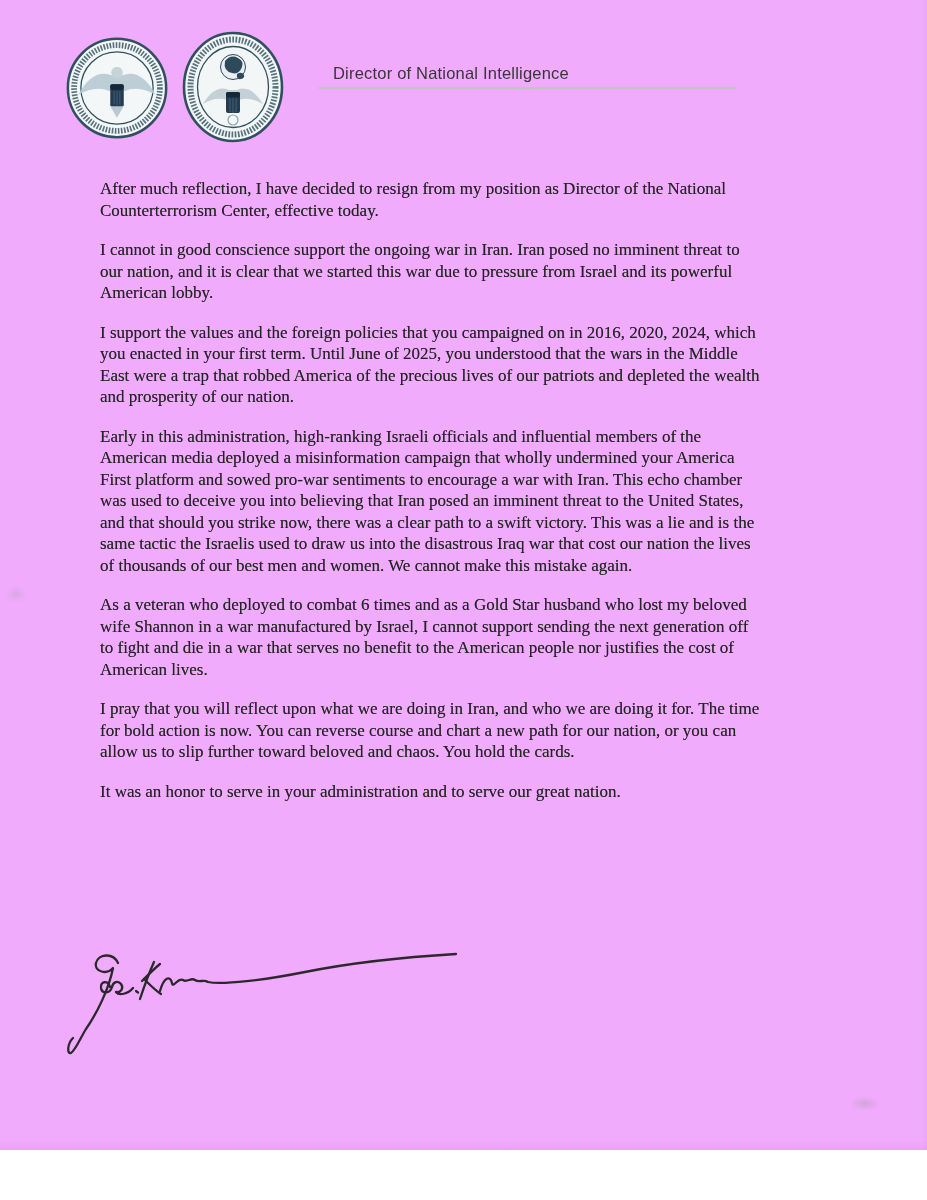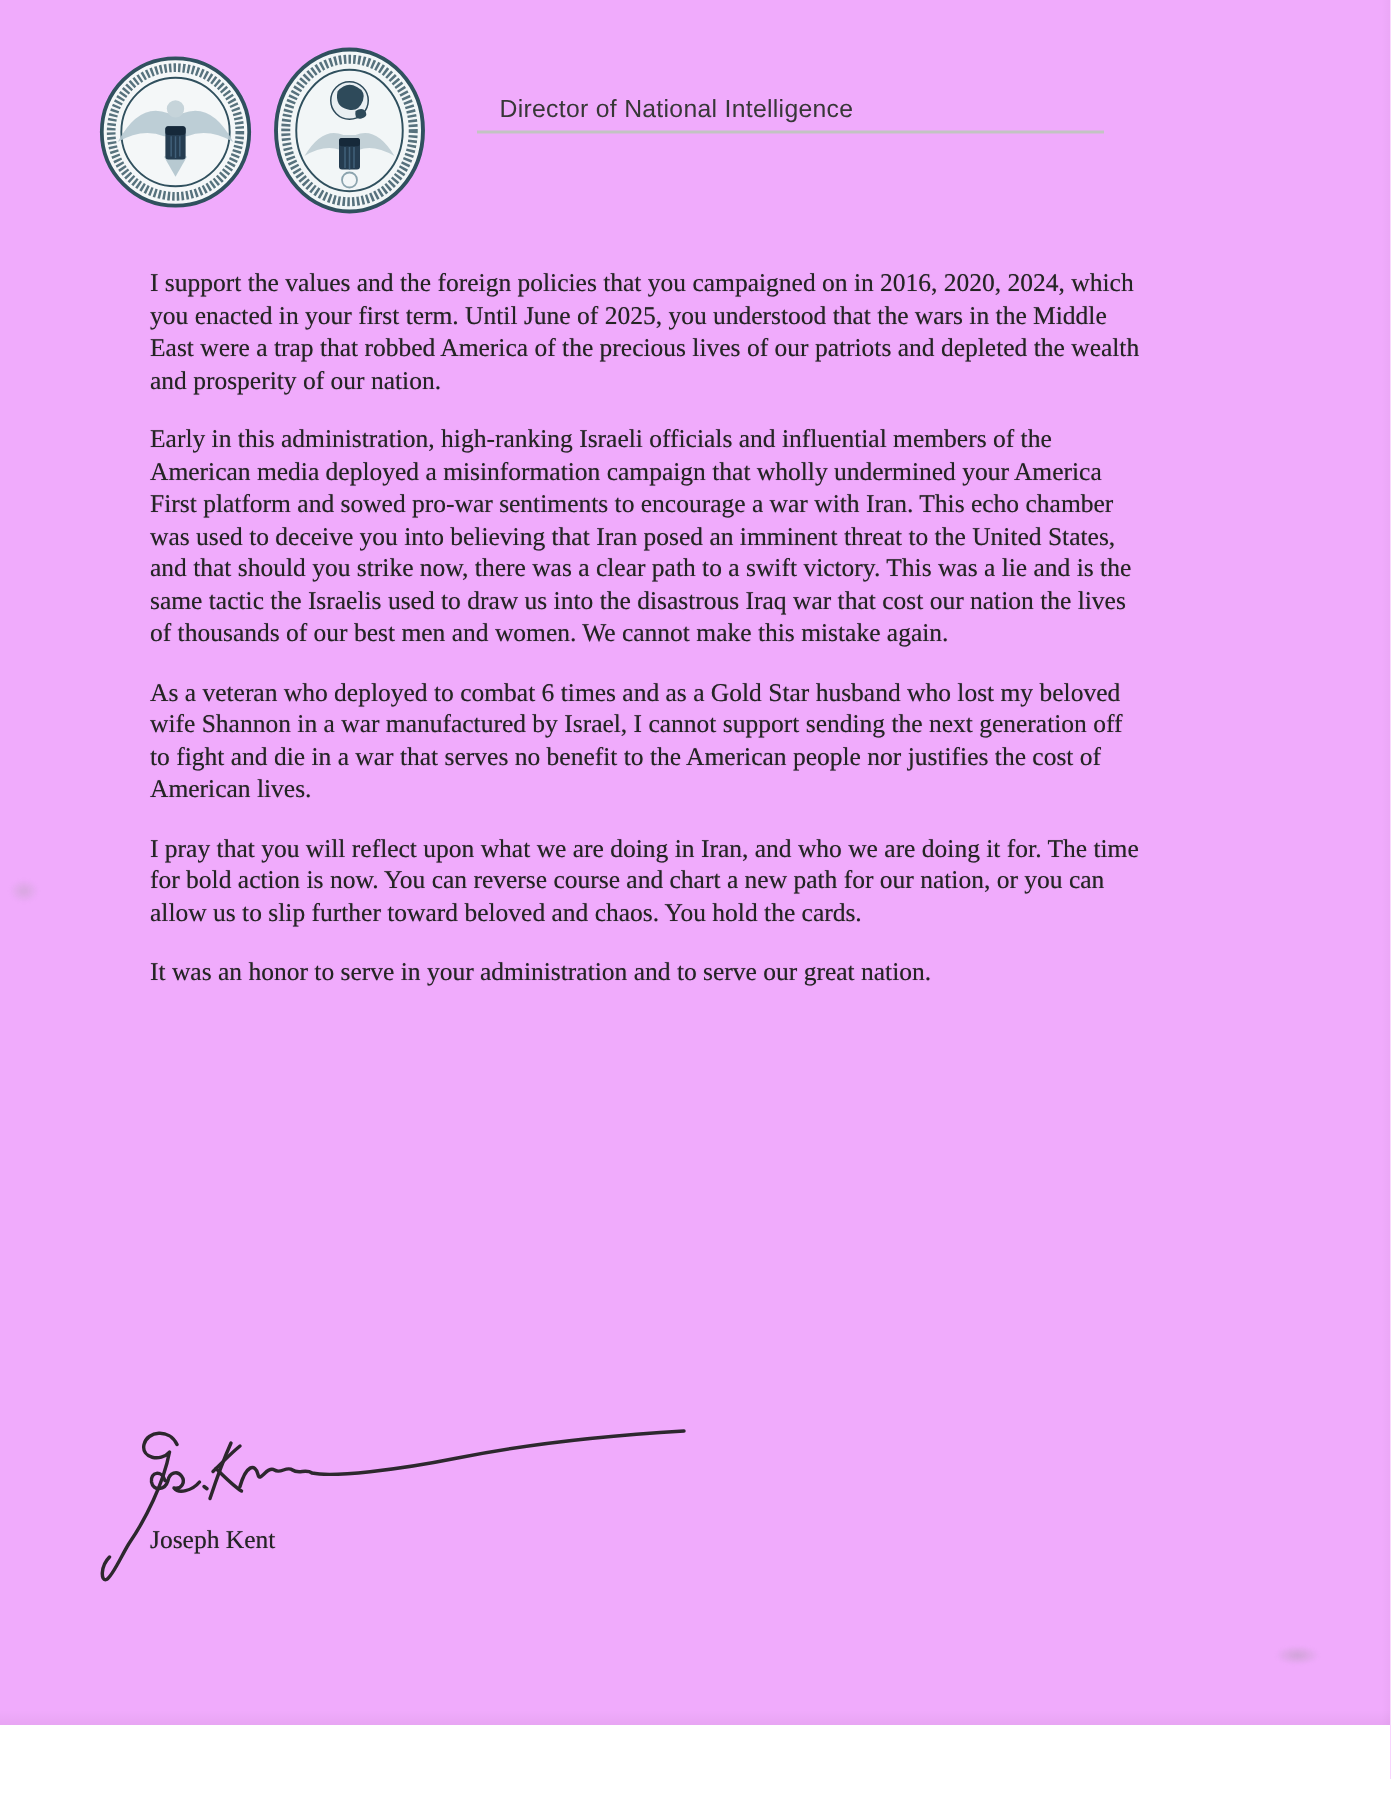--- a/index.html
+++ b/index.html
@@ -103,20 +103,25 @@
     <rect x="45" y="62" width="14" height="21" rx="2" fill="#253c50"></rect>
     <rect x="45" y="62" width="14" height="5.5" rx="2" fill="#16293a"></rect>
     <path d="M49,68 V82 M52,68 V83 M55,68 V82" stroke="#41607a" stroke-width="1"></path>
     <circle cx="52" cy="90" r="5" fill="none" stroke="#8ca4ae" stroke-width="1.2"></circle>
   </svg>
 
   <div class="hdr-line hdr-line1">Director of National Intelligence</div>
   <div class="hdr-rule"></div>
 
   <div class="letter">
+    <div class="para">After much reflection, I have decided to resign from my position as Director of the National
+Counterterrorism Center, effective today.</div>
+    <div class="para">I cannot in good conscience support the ongoing war in Iran. Iran posed no imminent threat to
+our nation, and it is clear that we started this war due to pressure from Israel and its powerful
+American lobby.</div>
     <div class="para">I support the values and the foreign policies that you campaigned on in 2016, 2020, 2024, which
 you enacted in your first term. Until June of 2025, you understood that the wars in the Middle
 East were a trap that robbed America of the precious lives of our patriots and depleted the wealth
 and prosperity of our nation.</div>
     <div class="para">Early in this administration, high-ranking Israeli officials and influential members of the
 American media deployed a misinformation campaign that wholly undermined your America
 First platform and sowed pro-war sentiments to encourage a war with Iran. This echo chamber
 was used to deceive you into believing that Iran posed an imminent threat to the United States,
 and that should you strike now, there was a clear path to a swift victory. This was a lie and is the
 same tactic the Israelis used to draw us into the disastrous Iraq war that cost our nation the lives
@@ -141,21 +146,20 @@
 
       <path d="M80,66 C84,54 89,40 94,29"></path>
       <path d="M82,48 C88,42 95,35 100,31"></path>
       <path d="M84,46 C90,52 96,58 101,61"></path>
 
       <path d="M100,58 C104,44 110,42 112,50 C113,56 118,44 123,47 C127,50 131,44 135,47 C139,50 144,46 148,49 C162,52 205,47 245,39 C290,30 345,24 396,21"></path>
     </g>
   </svg>
 
   <div class="sig-block">
-    <div>Joseph Kent</div>
   </div>
 
   <div class="smudge smudge-a"></div>
   <div class="smudge smudge-b"></div>
   <div class="bottom-band"></div>
   <div class="edge-tint"></div>
 
 </div>
 
 </body></html>

